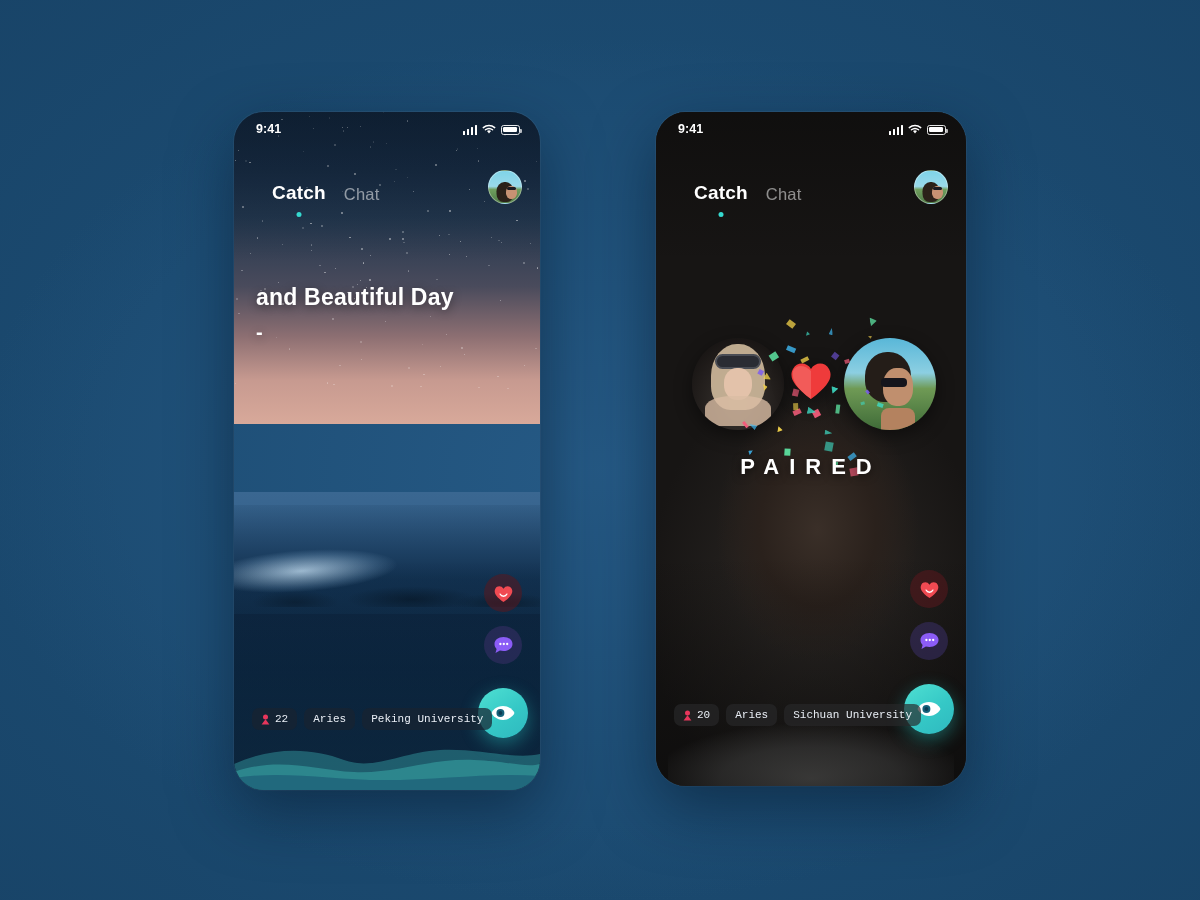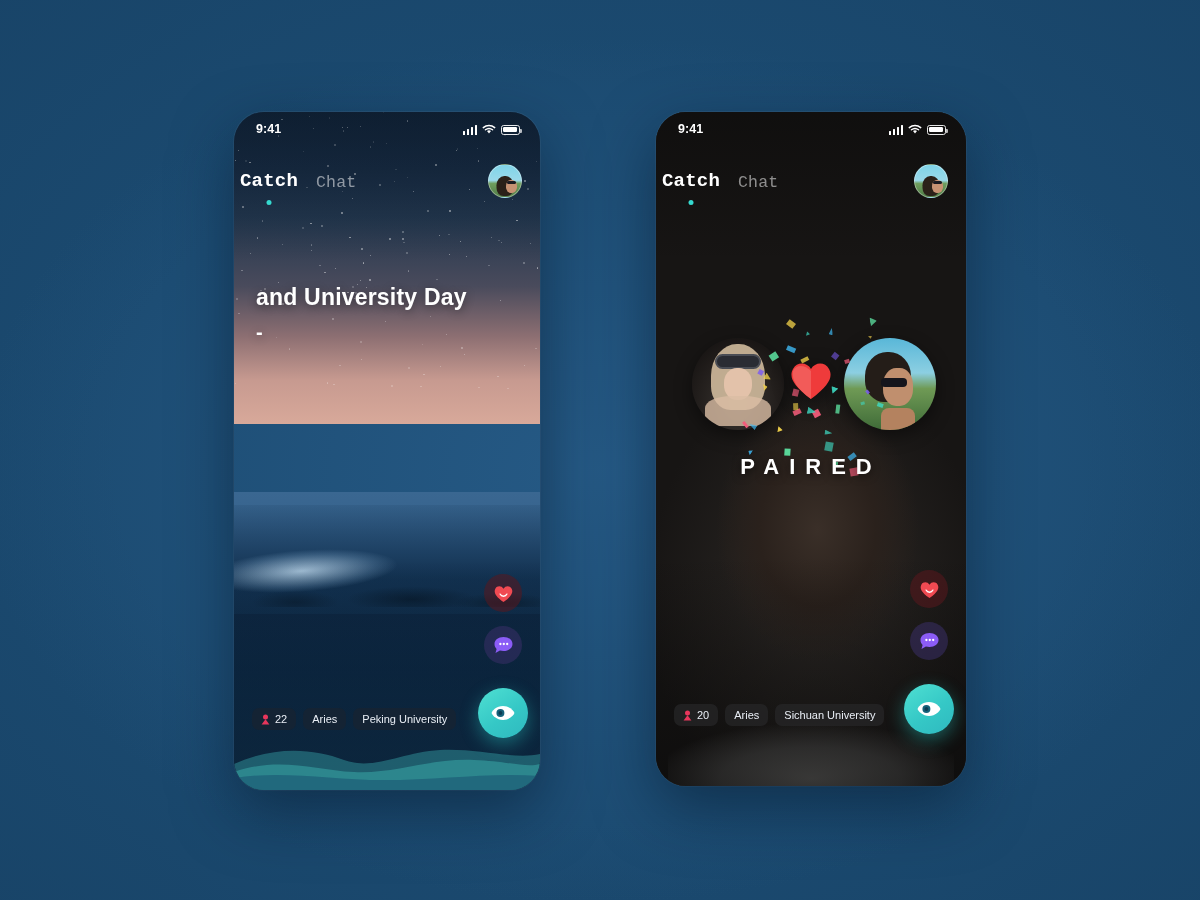--- a/index.html
+++ b/index.html
@@ -133,21 +133,21 @@
   }
   .batt:after{
     content:""; position:absolute; right:-3px; top:3px; width:1.6px; height:4px;
     background:rgba(255,255,255,.7); border-radius:0 1px 1px 0;
   }
   .batt i{ display:block; height:100%; width:92%; background:#fff; border-radius:1.2px; }
 
   
   .nav{
     position:absolute; left:0; right:0; top:46px; height:46px;
-    display:flex; align-items:center; padding:0 18px 0 6px; z-index:9;font-family:Liberation Mono, monospace;
+    display:flex; align-items:flex-end; padding:0 18px 0 38px; z-index:9;
   }
   .nav-tab{
     font-size:19px; font-weight:bold; color:#ffffff; position:relative;
     letter-spacing:.2px;
   }
   .nav-tab.inactive{ color:rgba(255,255,255,.52); font-weight:normal; font-size:16.5px; margin-left:18px; padding-top:2px;}
   .nav-dot{
     position:absolute; left:50%; transform:translateX(-50%); bottom:-13px;
     width:5px; height:5px; border-radius:50%; background:#35d9cf;
   }
@@ -258,21 +258,21 @@
   .pa-hair{ position:absolute; left:50%; transform:translateX(-50%); top:1px;
     width:24px; height:26px; border-radius:48% 48% 36% 36%; background:#d47f95;}
   .pa-face{ position:absolute; left:50%; transform:translateX(-50%); top:9px;
     width:16px; height:18px; border-radius:46%; background:#f7dcc8;}
   .pa2-hair{ position:absolute; left:50%; transform:translateX(-50%); top:0;
     width:26px; height:24px; border-radius:50% 50% 30% 30%; background:#1b1613;}
   .pa2-face{ position:absolute; left:50%; transform:translateX(-50%); top:10px;
     width:14px; height:16px; border-radius:46%; background:#d7a98c;}
   .prof-name{ color:#fff; font-size:14.5px; font-weight:bold; letter-spacing:.2px; }
   .prof-meta{ color:rgba(255,255,255,.72); font-size:11px; margin-top:3px; letter-spacing:.2px; }
-  .chips{ display:flex; align-items:center; gap:7px; margin-top:12px; }
+  .chips{ display:flex; align-items:center; gap:7px; margin-top:12px;font-family:Liberation Mono, monospace; }
   .chip{
     background:rgba(24,34,48,.72); color:#e9eef5;
     border-radius:7px; padding:5px 9px; font-size:11px;
     display:flex; align-items:center; gap:5px; white-space:nowrap;
   }
   .chip.dark2{ background:rgba(40,40,42,.68); }
   .gender-ico{ width:9px; height:11px; }
 
   
   .wave-wrap{ position:absolute; left:0; right:0; bottom:0; height:60px; z-index:6; }
@@ -464,21 +464,21 @@
       <span class="nav-tab inactive">Chat</span>
       <span class="nav-spacer"></span>
       <span class="nav-avatar">
         <i class="av-head"></i>
           <i class="av-face"></i>
           <i class="av-glass"></i>
       </span>
     </div>
 
     <div class="headline">
-      <div>and University Day</div>
+      <div>and Beautiful Day</div>
       <span class="dash">-</span>
     </div>
 
     <div class="rail">
       <div class="rail-btn like">
         <svg class="heart-sm" viewBox="0 0 22 20">
           <path d="M11 19 C2 12.6 0.6 8.4 2.4 4.9 C4.2 1.5 9 1.6 11 5 C13 1.6 17.8 1.5 19.6 4.9 C21.4 8.4 20 12.6 11 19 Z" fill="#f04a52"></path>
           <path d="M7.4 10.6 A4 4 0 0 0 14.6 10.6" stroke="#fff" stroke-width="1.4" fill="none" stroke-linecap="round"></path>
         </svg>
       </div>

